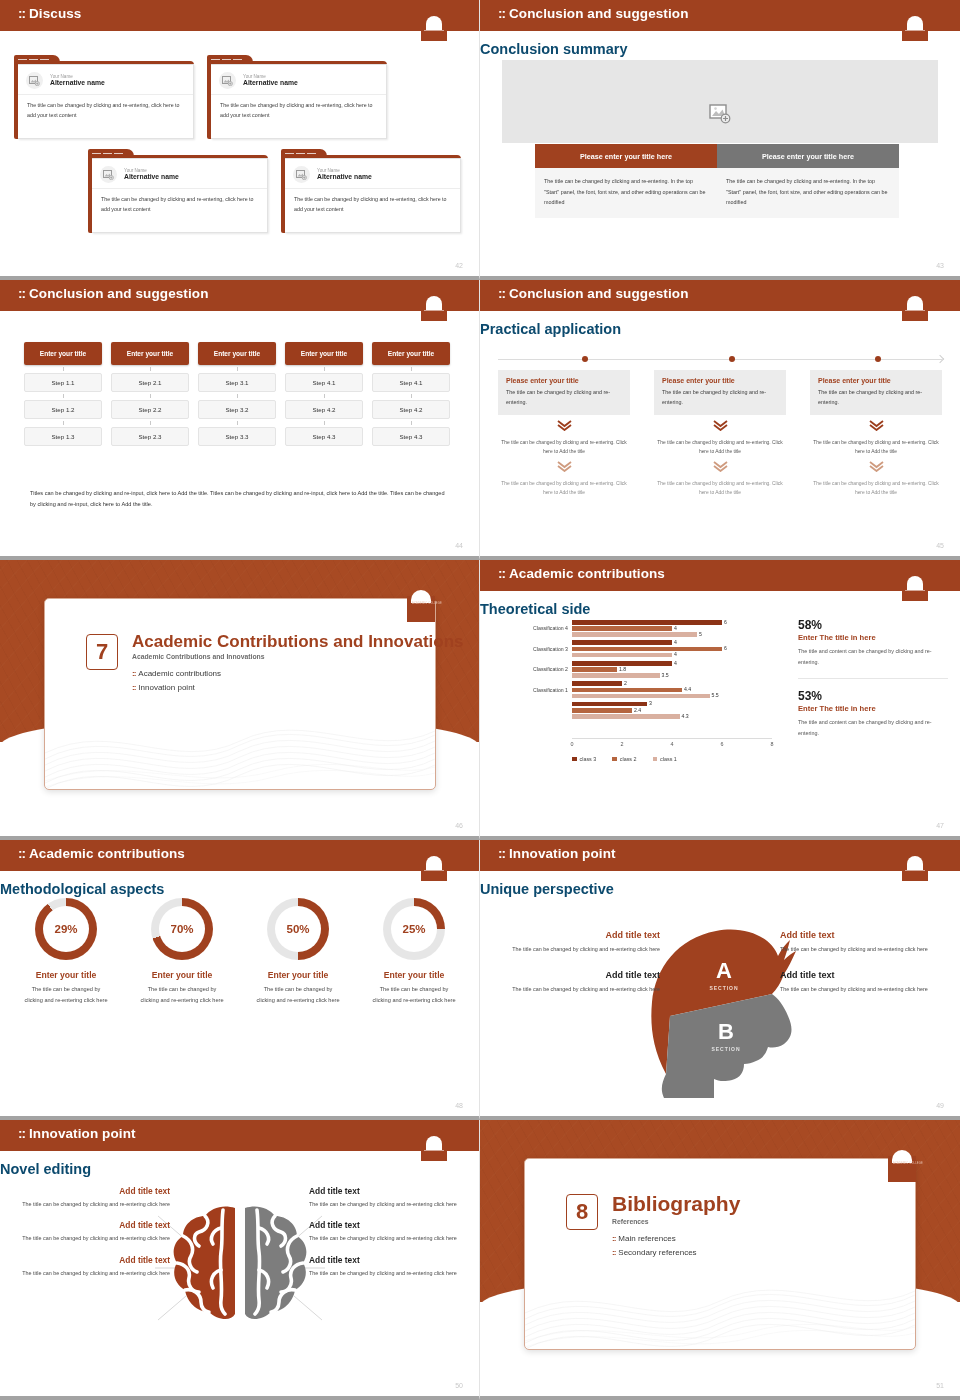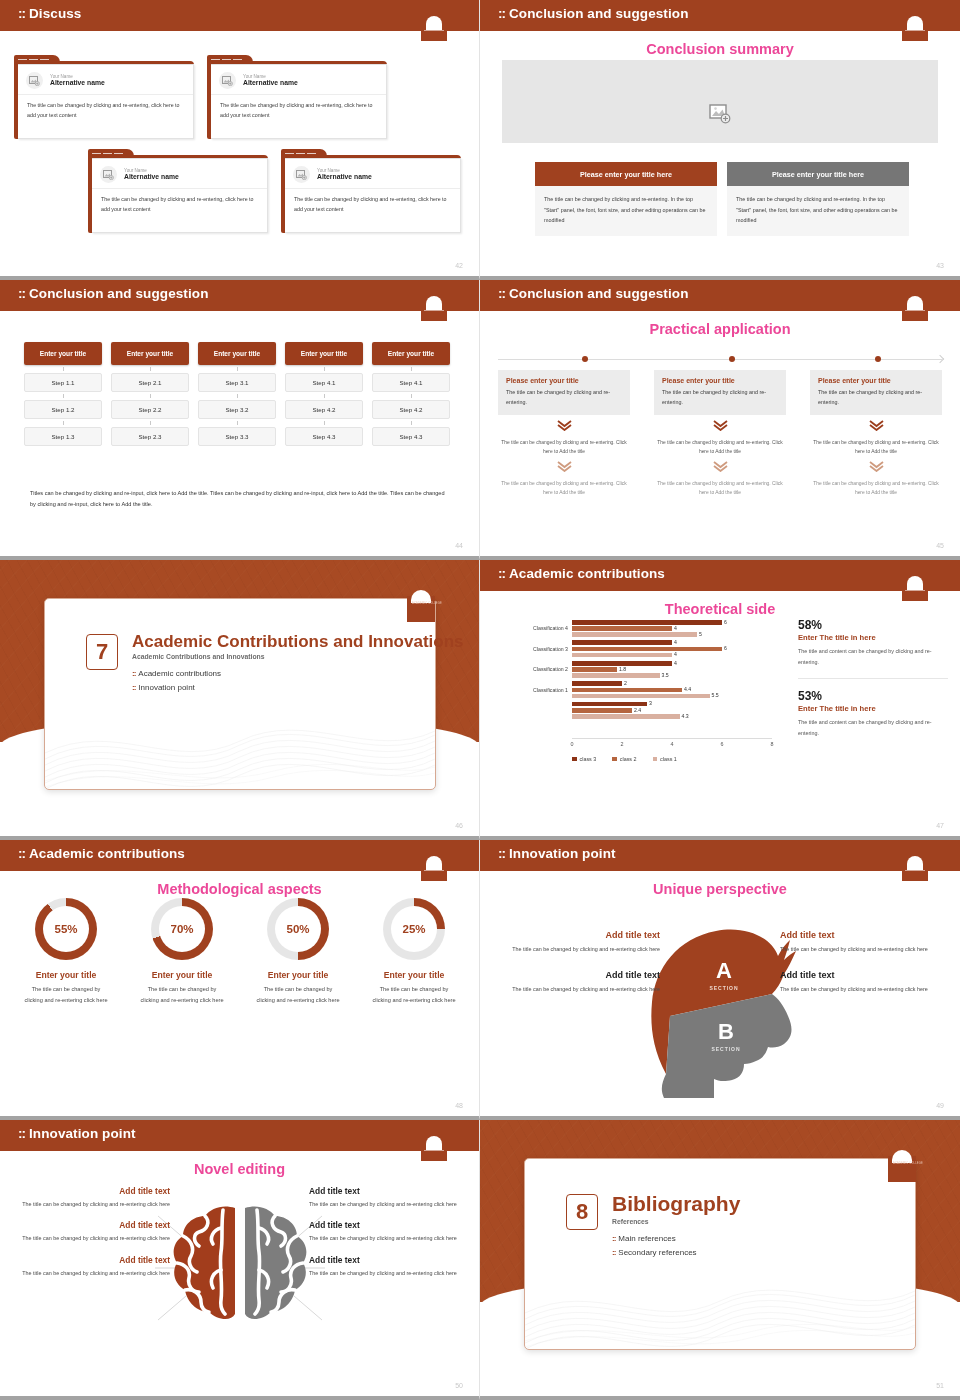--- a/index.html
+++ b/index.html
@@ -16,41 +16,41 @@
   
   .hdr { position:absolute; left:0; top:0; width:100%; height:31px; background:#a0411f; }
   .hdr-title { position:absolute; left:18px; top:6px; color:#fff; font-size:13.5px; font-weight:bold; letter-spacing:.1px; white-space:nowrap;}
   .dots { display:inline-block; margin-right:4px; letter-spacing:-1px;}
   .hdr-underline { position:absolute; left:0; top:31px; width:100%; height:2px; background:#fff;}
   .clip { position:absolute; right:32px; top:14px; width:26px; height:27px; }
   .clip .body { position:absolute; left:0; top:7px; width:26px; height:20px; background:#a0411f; }
   .clip .line { position:absolute; left:3px; top:16px; width:20px; height:1px; background:rgba(255,255,255,.55); }
   .clip .arcfill{ position:absolute; left:5px; top:2px; width:16px; height:14px; background:#fff; border-radius:9px 9px 0 0;}
 
-  .sec-title { position:absolute; top:41px; width:100%; text-align:center; color:#ec4899; font-size:14.5px; font-weight:bold;}
+  .sec-title { position:absolute; top:41px; width:100%; color:#0c4a6e; font-size:14.5px; font-weight:bold;}
   .pageno { position:absolute; right:16px; bottom:7px; font-size:7px; color:#c9c9c9; }
 
   
   .folder { position:absolute; }
   .folder .tab { position:absolute; left:0; top:0; width:46px; height:9px; background:#9c3d1c; border-radius:2px 7px 0 0; }
   .folder .tab i { position:absolute; top:3.5px; width:9px; height:1.6px; background:rgba(255,255,255,.75); }
   .folder .tab i:nth-child(1){ left:4px;} .folder .tab i:nth-child(2){ left:15px;} .folder .tab i:nth-child(3){ left:26px;}
   .folder .back { position:absolute; left:0; top:6px; width:100%; height:calc(100% - 6px); background:#9c3d1c; border-radius:2px 4px 4px 2px;}
   .folder .card { position:absolute; left:4px; top:9px; width:calc(100% - 4px); height:calc(100% - 9px); background:#fff; border:1px solid #e2e2e2; border-left:none; box-shadow:1px 1px 2px rgba(0,0,0,.10);}
   .f-head { display:flex; align-items:center; padding:7px 8px 5px 8px; border-bottom:1px solid #ededed; }
   .f-ico { width:17px; height:17px; border-radius:50%; background:#f0f0f0; margin-right:7px; position:relative; flex:none;}
   .f-ico svg{ position:absolute; left:3px; top:3.5px;}
   .f-sub { font-size:4.6px; color:#9a9a9a; line-height:1.1; }
   .f-name { font-size:6.8px; font-weight:bold; color:#222; line-height:1.2; }
   .f-body { padding:6px 9px; font-size:5.3px; color:#3a3a3a; line-height:1.85; }
 
   
   .cs-gray { position:absolute; left:22px; top:60px; width:436px; height:83px; background:#e6e6e6; }
   .cs-imgico { position:absolute; left:50%; top:104px; transform:translateX(-50%); }
-  .cs-cols { position:absolute; left:55px; top:144px; display:flex; gap:10px;margin-top:18px; }
+  .cs-cols { position:absolute; left:55px; top:144px; display:flex; gap:0; }
   .cs-col { width:182px; }
   .cs-bar { height:24px; display:flex; align-items:center; justify-content:center; color:#fff; font-size:7.2px; font-weight:bold; }
   .cs-bar.red { background:#a0411f; }
   .cs-bar.gray { background:#767676; }
   .cs-txt { background:#f5f5f5; padding:8px 9px 10px; font-size:5.4px; line-height:1.95; color:#3d3d3d;}
 
   
   .steps { position:absolute; left:24px; top:62px; display:flex; gap:9px; }
   .stepcol { width:78px; }
   .step-h { background:#9c3d1c; color:#fff; font-size:6.6px; font-weight:bold; text-align:center; padding:8px 2px; border-radius:2px; box-shadow:0 1px 2px rgba(0,0,0,.22); }
@@ -585,21 +585,21 @@
     <div class="clip">
         <div class="body"></div>
         <div class="arcfill"></div>
         <div class="line"></div>
       </div>
     <div class="sec-title">Methodological aspects</div>
 
     <div class="donuts" id="donut-row">
         <div class="dcell">
           <div class="dring" style="background:conic-gradient(#a0411f 0deg 324deg, #e6e6e6 324deg 360deg)">
-            <div class="hole">55%</div>
+            <div class="hole">29%</div>
           </div>
           <div class="dt">Enter your title</div>
           <div class="dp">The title can be changed by clicking and re-entering click here</div>
         </div>
         <div class="dcell">
           <div class="dring" style="background:conic-gradient(#a0411f 0deg 252deg, #e6e6e6 252deg 360deg)">
             <div class="hole">70%</div>
           </div>
           <div class="dt">Enter your title</div>
           <div class="dp">The title can be changed by clicking and re-entering click here</div>

